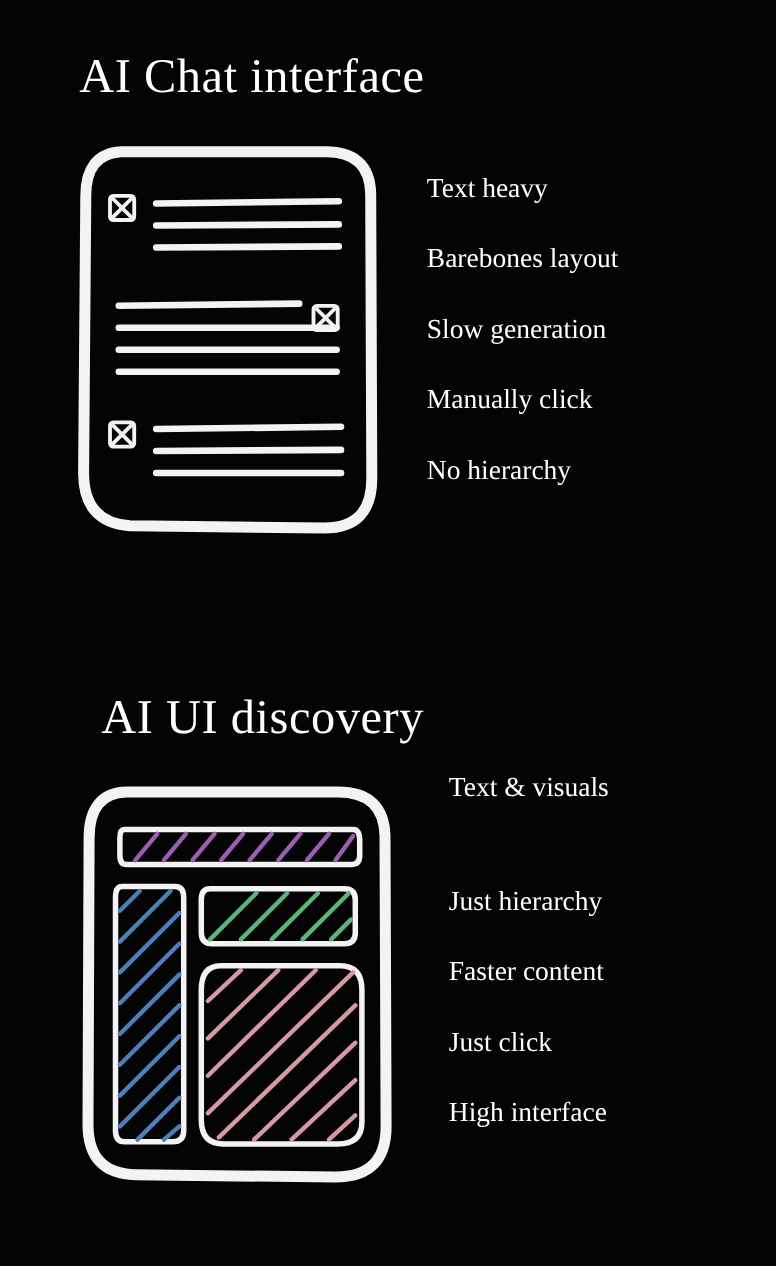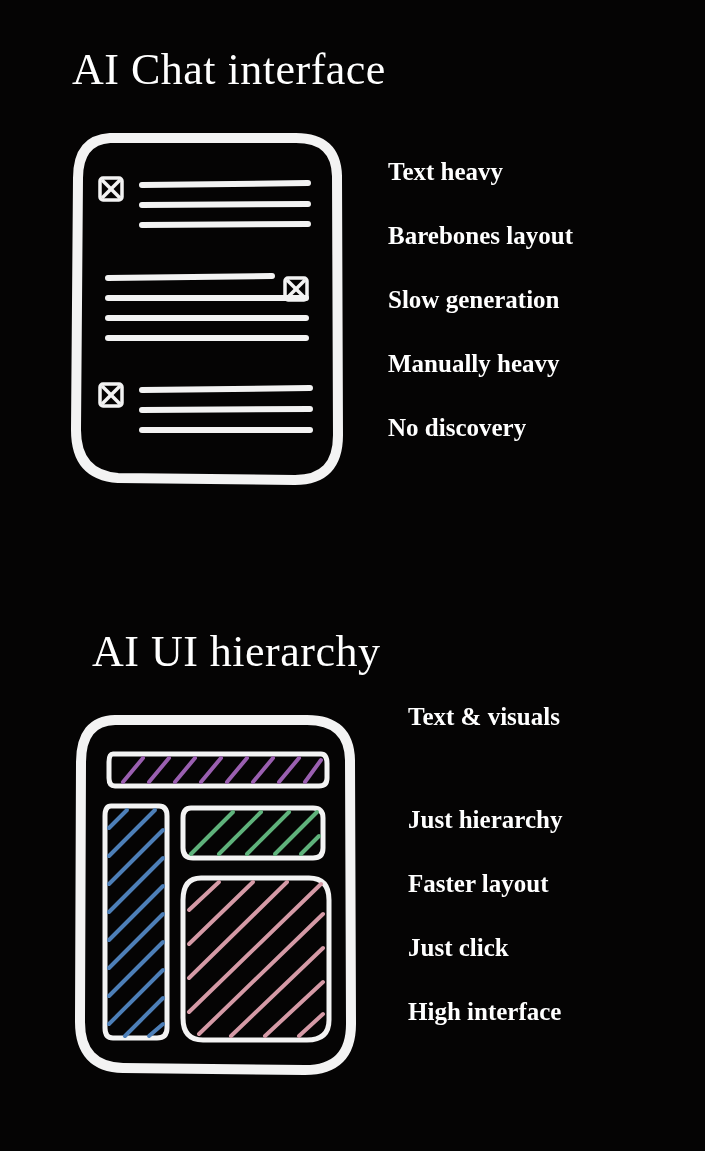--- a/index.html
+++ b/index.html
@@ -1,18 +1,18 @@
 <!DOCTYPE html>
 <html><head>
 <meta charset="utf-8">
 <style>
   html,body{margin:0;padding:0;background:#050404;color:#fff;font-family:"Comic Sans MS","Comic Sans","Segoe Script","Bradley Hand",cursive;width:705px;height:1151px;overflow:hidden}
   .canvas{position:relative;width:705px;height:1151px}
   .title{position:absolute;font-size:44px;font-weight:400;letter-spacing:0.5px;white-space:nowrap}
-  .bullet{position:absolute;font-size:25px;font-weight:700;white-space:nowrap}
+  .bullet{position:absolute;font-size:25px;font-weight:400;white-space:nowrap}
   svg{position:absolute;overflow:visible}
   svg .frame{fill:none;stroke:#f3f3f3;stroke-width:10;stroke-linecap:round;stroke-linejoin:round}
   svg .line{fill:none;stroke:#f3f3f3;stroke-width:6;stroke-linecap:round}
   svg .box{fill:none;stroke:#f3f3f3;stroke-width:3.5;stroke-linejoin:round}
   svg .panel{fill:none;stroke:#f3f3f3;stroke-width:5;stroke-linejoin:round;stroke-linecap:round}
   svg .hatch{stroke-width:4;stroke-linecap:round}
   .h-purple{stroke:#9a5fb0}
   .h-blue  {stroke:#4d7fb8}
   .h-green {stroke:#5fb27b}
   .h-pink  {stroke:#d59aa6}
@@ -47,24 +47,24 @@
     <line class="box" x1="32" y1="256" x2="50" y2="274"></line>
       <line class="box" x1="50" y1="256" x2="32" y2="274"></line>
     <line class="line" x1="72" y1="260" x2="240" y2="258"></line>
     <line class="line" x1="72" y1="280" x2="240" y2="279"></line>
     <line class="line" x1="72" y1="300" x2="240" y2="300"></line>
   </svg>
 
   <div class="bullet" style="left:388px;top:158px">Text heavy</div>
   <div class="bullet" style="left:388px;top:286px">Slow generation</div>
   <div class="bullet" style="left:388px;top:222px">Barebones layout</div>
-  <div class="bullet" style="left:388px;top:350px">Manually heavy</div>
-  <div class="bullet" style="left:388px;top:414px">No discovery</div>
+  <div class="bullet" style="left:388px;top:350px">Manually click</div>
+  <div class="bullet" style="left:388px;top:414px">No hierarchy</div>
 
-  <div class="title" style="left:92px;top:626px">AI UI hierarchy</div>
+  <div class="title" style="left:92px;top:626px">AI UI discovery</div>
 
   <svg style="left:73px;top:712px" width="290" height="370">
 
     <path class="frame" d="M42 8 Q8 9 8 50 L7 310 Q7 355 50 356 L232 358 Q278 358 278 312 L277 48 Q276 8 234 8 Z"></path>
 
     <path class="panel" d="M40 42 L248 42 Q254 42 254 52 L254 66 Q254 74 246 74 L42 74 Q36 74 36 66 L36 50 Q36 42 40 42 Z"></path>
     <g class="hatch h-purple">
       <line x1="50" y1="70" x2="70" y2="46"></line>
       <line x1="76" y1="70" x2="96" y2="46"></line>
       <line x1="102" y1="70" x2="122" y2="46"></line>
@@ -106,17 +106,17 @@
       <line x1="116" y1="300" x2="248" y2="172"></line>
       <line x1="126" y1="322" x2="250" y2="202"></line>
       <line x1="158" y1="324" x2="250" y2="236"></line>
       <line x1="192" y1="324" x2="250" y2="270"></line>
       <line x1="226" y1="324" x2="250" y2="302"></line>
     </g>
   </svg>
 
   <div class="bullet" style="left:408px;top:703px">Text &amp; visuals</div>
   <div class="bullet" style="left:408px;top:806px">Just hierarchy</div>
-  <div class="bullet" style="left:408px;top:870px">Faster layout</div>
+  <div class="bullet" style="left:408px;top:870px">Faster content</div>
   <div class="bullet" style="left:408px;top:934px">Just click</div>
   <div class="bullet" style="left:408px;top:998px">High interface</div>
 
 </div>
 
 </body></html>

